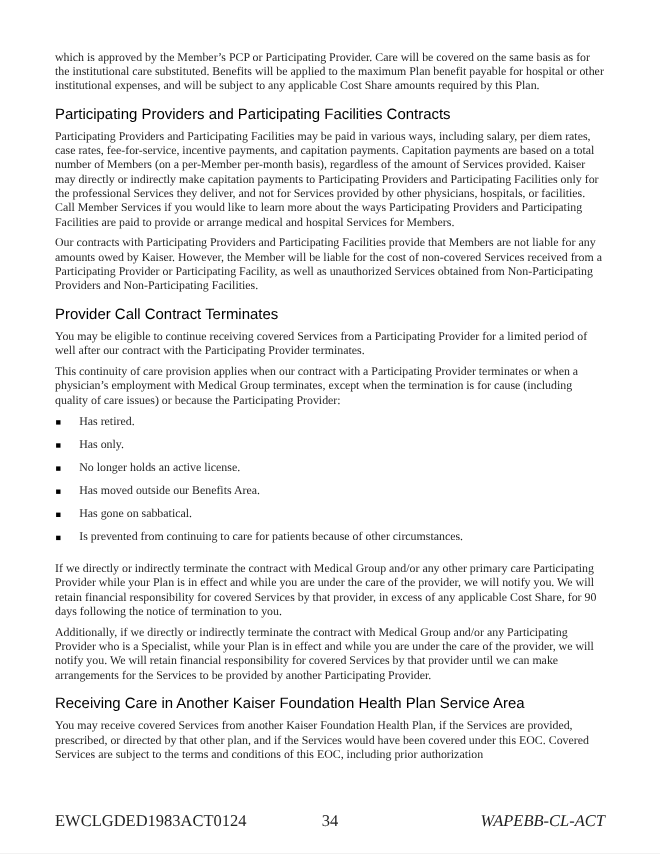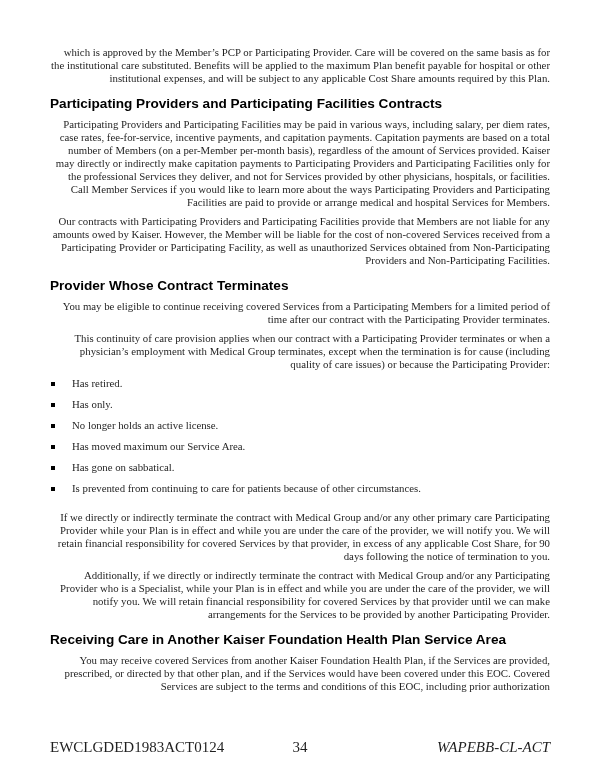--- a/index.html
+++ b/index.html
@@ -16,27 +16,27 @@
     box-sizing: border-box;
     padding: 46px 50px 0 50px;
     overflow: hidden;
     font-family: "Liberation Serif", serif;
     font-size: 10.8px;
     line-height: 13px;
     color: #1f1f1f;
   }
   p.body-para {
     margin: 0 0 6px 0;
-    text-align: right;
+    text-align: left;
   }
   h2.section-heading {
     font-family: "Liberation Sans", sans-serif;
     font-size: 13.6px;
     line-height: 16px;
-    font-weight: 700;
+    font-weight: 400;
     color: #000000;
     margin: 11px 0 6px 0;
     letter-spacing: 0;
   }
   .bullet-list {
     margin: 2px 0 16px 0;
   }
   .bullet-item {
     display: flex;
     align-items: flex-start;
@@ -75,40 +75,40 @@
 
   <p class="body-para">which is approved by the Member’s PCP or Participating Provider. Care will be covered on the same basis as for the institutional care substituted. Benefits will be applied to the maximum Plan benefit payable for hospital or other institutional expenses, and will be subject to any applicable Cost Share amounts required by this Plan.</p>
 
   <section>
     <h2 class="section-heading">Participating Providers and Participating Facilities Contracts</h2>
     <p class="body-para">Participating Providers and Participating Facilities may be paid in various ways, including salary, per diem rates, case rates, fee-for-service, incentive payments, and capitation payments. Capitation payments are based on a total number of Members (on a per-Member per-month basis), regardless of the amount of Services provided. Kaiser may directly or indirectly make capitation payments to Participating Providers and Participating Facilities only for the professional Services they deliver, and not for Services provided by other physicians, hospitals, or facilities. Call Member Services if you would like to learn more about the ways Participating Providers and Participating Facilities are paid to provide or arrange medical and hospital Services for Members.</p>
     <p class="body-para">Our contracts with Participating Providers and Participating Facilities provide that Members are not liable for any amounts owed by Kaiser. However, the Member will be liable for the cost of non-covered Services received from a Participating Provider or Participating Facility, as well as unauthorized Services obtained from Non-Participating Providers and Non-Participating Facilities.</p>
   </section>
 
   <section>
-    <h2 class="section-heading">Provider Whose Contract Terminates</h2>
-    <p class="body-para">You may be eligible to continue receiving covered Services from a Participating Members for a limited period of time after our contract with the Participating Provider terminates.</p>
+    <h2 class="section-heading">Provider Call Contract Terminates</h2>
+    <p class="body-para">You may be eligible to continue receiving covered Services from a Participating Provider for a limited period of well after our contract with the Participating Provider terminates.</p>
     <p class="body-para">This continuity of care provision applies when our contract with a Participating Provider terminates or when a physician’s employment with Medical Group terminates, except when the termination is for cause (including quality of care issues) or because the Participating Provider:</p>
 
     <div class="bullet-list">
       <div class="bullet-item">
         <span class="bullet-marker"></span>
         <span class="bullet-text">Has retired.</span>
       </div>
       <div class="bullet-item">
         <span class="bullet-marker"></span>
         <span class="bullet-text">Has only.</span>
       </div>
       <div class="bullet-item">
         <span class="bullet-marker"></span>
         <span class="bullet-text">No longer holds an active license.</span>
       </div>
       <div class="bullet-item">
         <span class="bullet-marker"></span>
-        <span class="bullet-text">Has moved maximum our Service Area.</span>
+        <span class="bullet-text">Has moved outside our Benefits Area.</span>
       </div>
       <div class="bullet-item">
         <span class="bullet-marker"></span>
         <span class="bullet-text">Has gone on sabbatical.</span>
       </div>
       <div class="bullet-item">
         <span class="bullet-marker"></span>
         <span class="bullet-text">Is prevented from continuing to care for patients because of other circumstances.</span>
       </div>
     </div>

